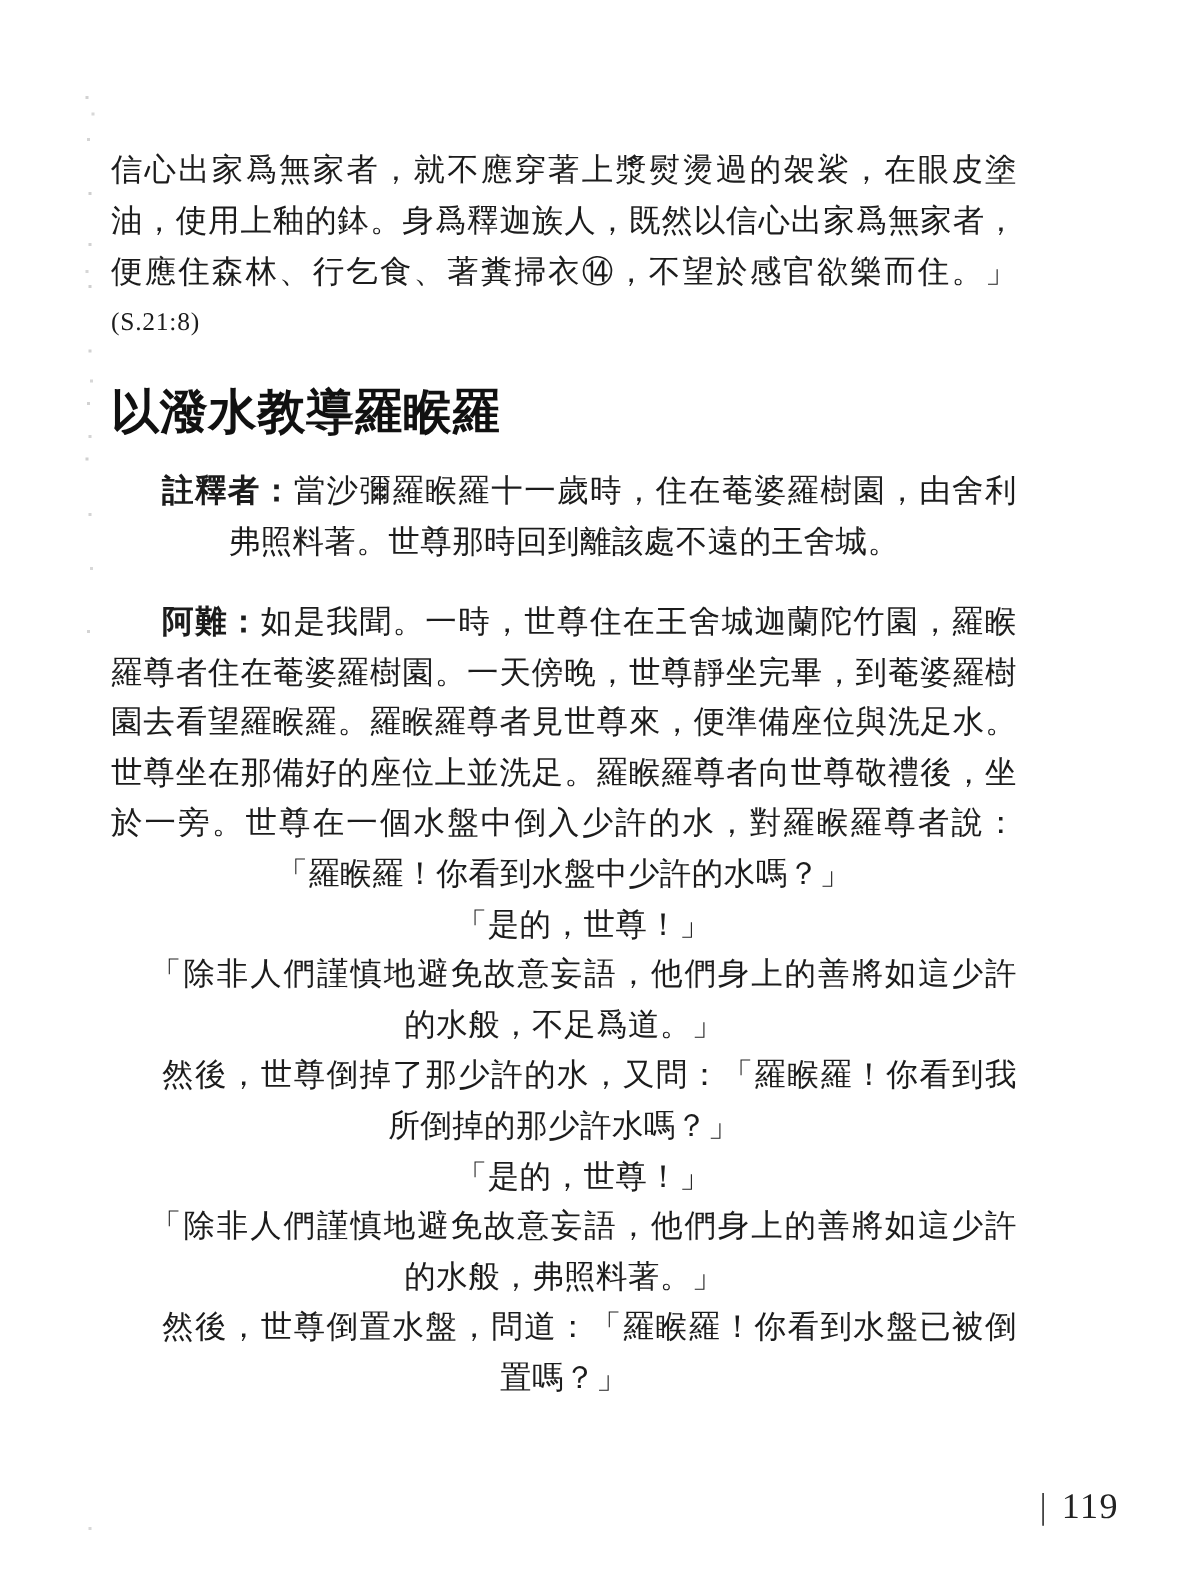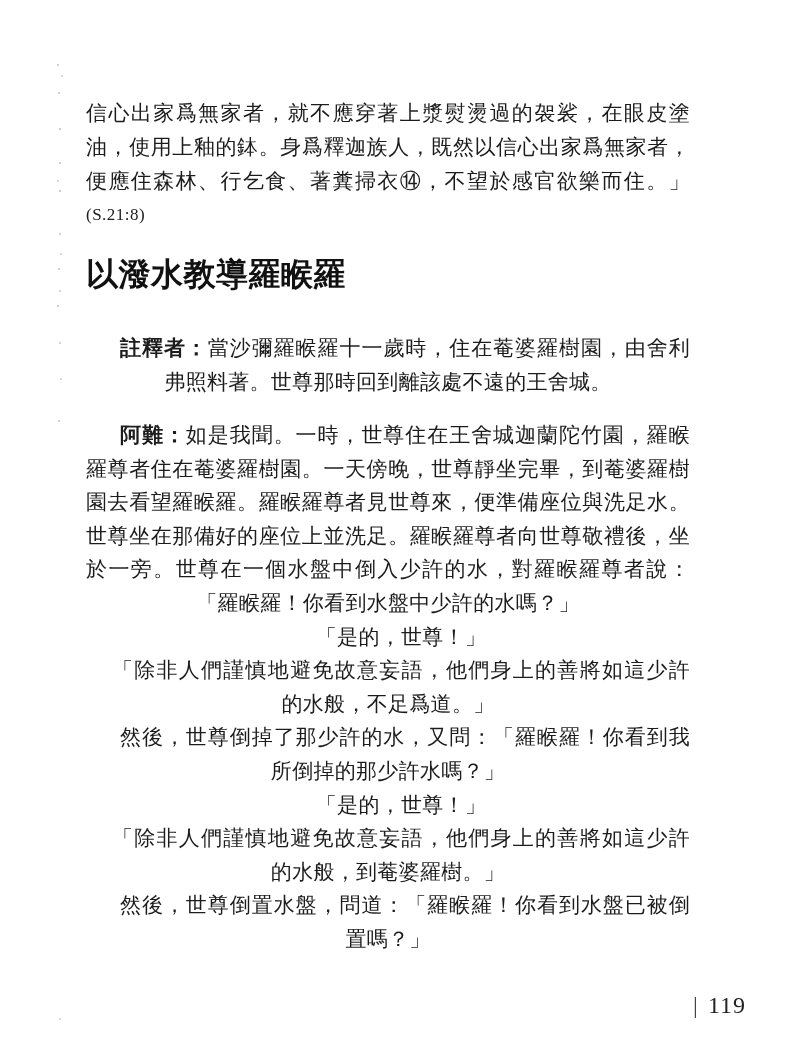--- a/index.html
+++ b/index.html
@@ -11,21 +11,21 @@
     position: relative;
     width: 792px;
     height: 1056px;
     background: #ffffff;
     overflow: hidden;
     font-family: "Liberation Serif", "DejaVu Serif", serif;
     color: #1c1c1c;
   }
   .text-column {
     position: absolute;
-    left: 86px;
+    left: 74px;
     top: 96px;
     width: 604px;
     font-family: Liberation Serif, serif;
   }
   .para {
     font-size: 21px;
     line-height: 34px;
     letter-spacing: 0.3px;
     color: #1c1c1c;
   }
@@ -49,21 +49,21 @@
     color: #1c1c1c;
   }
   .heading {
     margin: 20px 0 0 0;
     font-size: 32px;
     line-height: 44px;
     font-weight: bold;
     letter-spacing: 0.5px;
     color: #111111;
   }
-  [data-name="narrator-note"]     { margin-top: 35px; }
+  [data-name="narrator-note"]     { margin-top: 14px; }
   [data-name="ananda-narration"]  { margin-top: 20px; }
   [data-name="ananda-narration"],
   [data-name="ananda-narration"] ~ .para {
     line-height: 33.6px;
   }
 
   .page-footer {
     position: absolute;
     right: 46px;
     top: 992px;
@@ -141,21 +141,21 @@
       </div>
       <div class="para" data-name="narration-pour-away">
         <div class="line fill ind" data-name="text-line">然後，世尊倒掉了那少許的水，又問：「羅睺羅！你看到我</div>
         <div class="line" data-name="text-line">所倒掉的那少許水嗎？」</div>
       </div>
       <div class="para" data-name="dialogue-reply-2">
         <div class="line ind-q" data-name="text-line">「是的，世尊！」</div>
       </div>
       <div class="para" data-name="buddha-teaching-2">
         <div class="line fill ind-q" data-name="text-line">「除非人們謹慎地避免故意妄語，他們身上的善將如這少許</div>
-        <div class="line" data-name="text-line">的水般，到菴婆羅樹。」</div>
+        <div class="line" data-name="text-line">的水般，弗照料著。」</div>
       </div>
       <div class="para" data-name="narration-overturn">
         <div class="line fill ind" data-name="text-line">然後，世尊倒置水盤，問道：「羅睺羅！你看到水盤已被倒</div>
         <div class="line" data-name="text-line">置嗎？」</div>
       </div>
     </div>
 
   <div class="page-footer" data-name="page-footer">
     <span class="sep" data-name="footer-separator">|</span><span data-name="page-number">119</span>
   </div>

